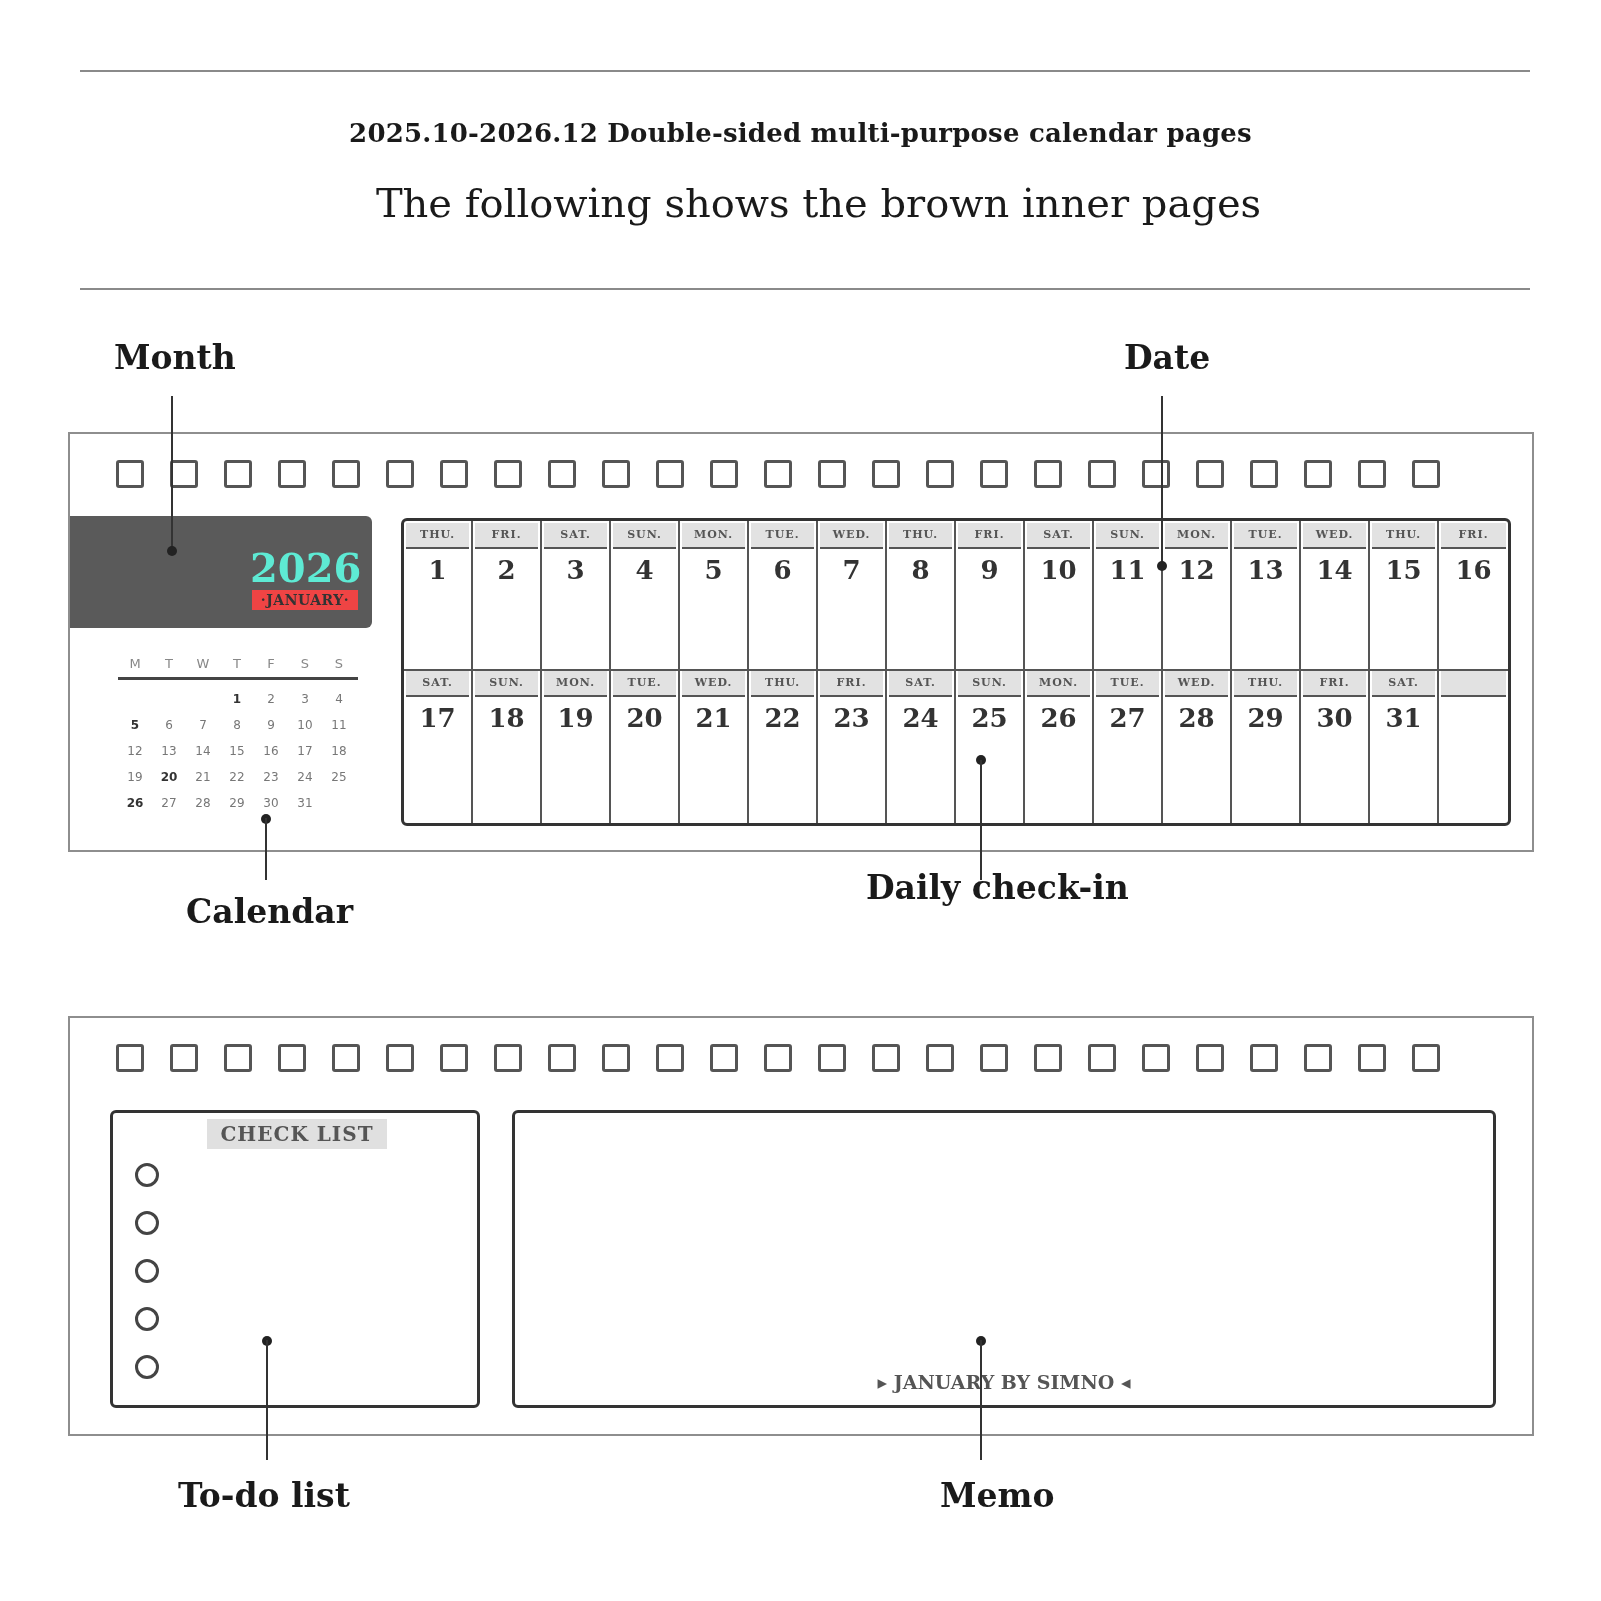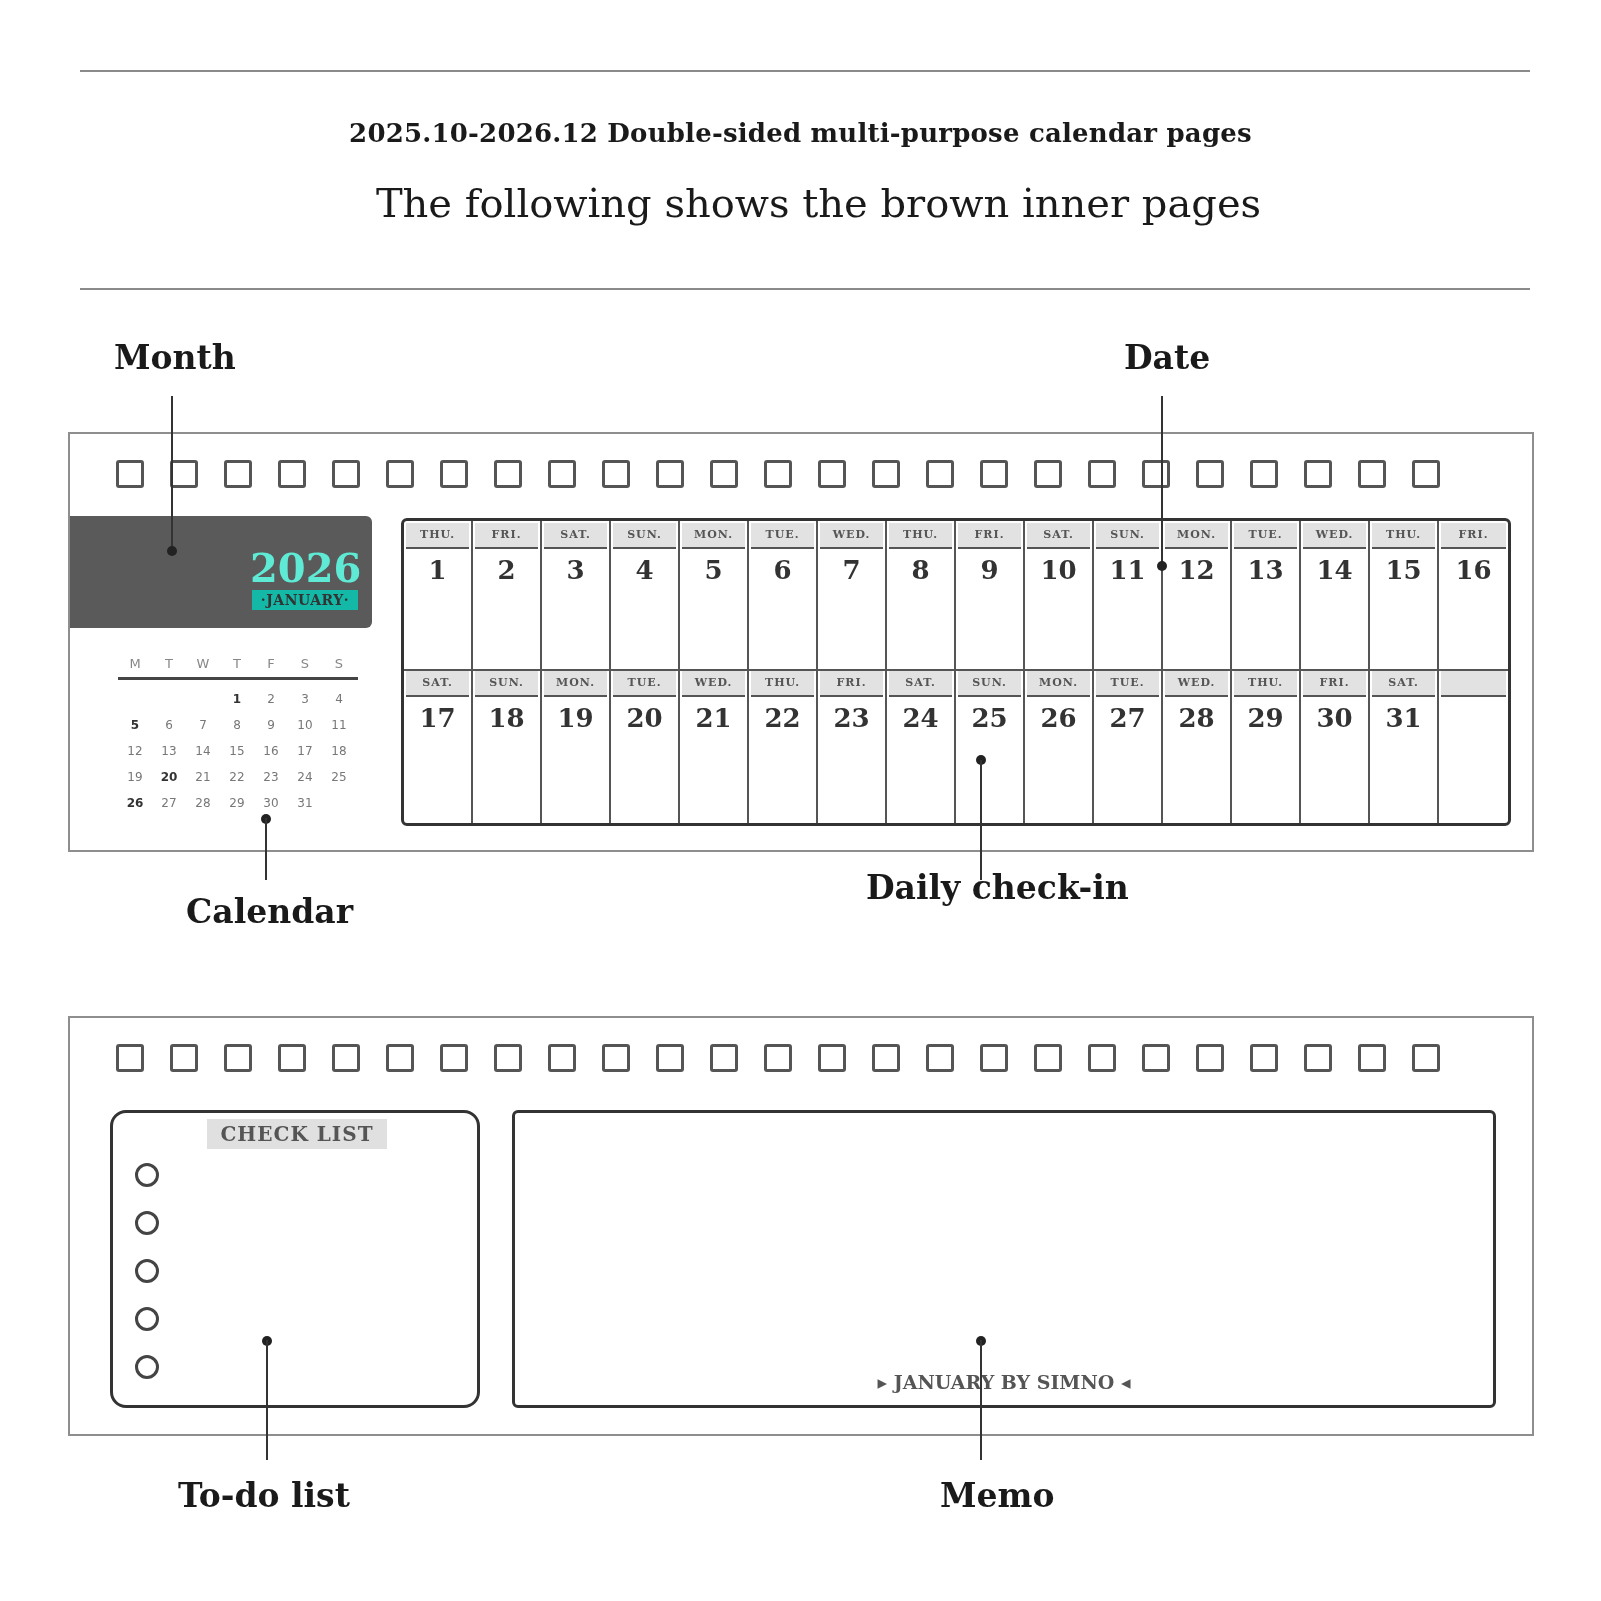--- a/index.html
+++ b/index.html
@@ -9,33 +9,33 @@
   .subtitle{position:absolute;left:0;width:1601px;top:180px;text-align:center;font-size:40px;padding-left:36px;box-sizing:border-box;}
   .label{position:absolute;font-weight:bold;font-size:33px;white-space:nowrap;}
   .vline{position:absolute;width:2px;background:#333;}
   .dot{position:absolute;width:10px;height:10px;border-radius:50%;background:#222;}
   .panel{position:absolute;border:2px solid #8e8e8e;background:#fff;box-sizing:border-box;}
   .checks{position:absolute;left:46px;display:flex;gap:26px;}
   .cb{width:28px;height:28px;border:3px solid #555;border-radius:3px;box-sizing:border-box;background:#fff;}
   .month-block{position:absolute;left:70px;top:516px;width:302px;height:112px;background:#5a5a5a;border-radius:0 6px 6px 0;}
   .big-month{position:absolute;left:20px;top:4px;font-size:100px;font-weight:bold;color:#fff;letter-spacing:-4px;line-height:104px;}
   .year{position:absolute;left:180px;top:28px;font-size:40px;font-weight:bold;color:#5eead4;}
-  .month-name{position:absolute;left:182px;top:74px;width:106px;height:20px;background:#14b8a6;color:#333;font-size:14px;font-weight:bold;text-align:center;line-height:20px;letter-spacing:0.5px;}
+  .month-name{position:absolute;left:182px;top:74px;width:106px;height:20px;background:#ef4444;color:#333;font-size:14px;font-weight:bold;text-align:center;line-height:20px;letter-spacing:0.5px;}
   .mini{position:absolute;left:118px;top:656px;width:240px;font-family:"DejaVu Sans","Liberation Sans",sans-serif;}
   .mini-head{display:grid;grid-template-columns:repeat(7,34px);font-size:13px;color:#888;text-align:center;padding-bottom:6px;border-bottom:3px solid #444;}
   .mini-grid{display:grid;grid-template-columns:repeat(7,34px);grid-auto-rows:26px;font-size:12px;color:#777;text-align:center;align-items:center;margin-top:6px;}
   .mini-grid .b{color:#333;font-weight:bold;}
   .daygrid{position:absolute;left:401px;top:518px;width:1110px;height:308px;border:3px solid #333;border-radius:6px;box-sizing:border-box;display:grid;grid-template-columns:repeat(16,1fr);grid-template-rows:150px 1fr;overflow:hidden;}
   .cell{border-right:2px solid #555;position:relative;}
   .cell.last{border-right:none;}
   .dow{height:24px;margin:2px 2px 0 2px;background:#e2e2e2;font-size:11px;font-weight:bold;color:#555;text-align:center;line-height:24px;letter-spacing:1px;border-bottom:2px solid #555;}
   .row2 .dow{margin-top:0;}
   .num{text-align:center;font-size:26px;font-weight:bold;color:#333;margin-top:6px;}
   .row1{border-bottom:2px solid #555;}
-  .list-box{position:absolute;left:110px;top:1110px;width:370px;height:298px;border:3px solid #333;border-radius:16px;box-sizing:border-box;}
+  .list-box{position:absolute;left:110px;top:1110px;width:370px;height:298px;border:3px solid #333;border-radius:6px;box-sizing:border-box;}
   .checklist-title{position:absolute;left:94px;top:6px;width:180px;height:30px;background:#e0e0e0;font-weight:bold;font-size:20px;color:#555;text-align:center;line-height:30px;letter-spacing:1px;}
   .circle{position:absolute;left:22px;width:24px;height:24px;border:3px solid #444;border-radius:50%;box-sizing:border-box;}
   .memo-box{position:absolute;left:512px;top:1110px;width:984px;height:298px;border:3px solid #333;border-radius:6px;box-sizing:border-box;}
   .produced{position:absolute;left:0;width:100%;top:258px;text-align:center;font-size:19px;font-weight:bold;color:#555;}
 </style>
 </head>
 <body>
 
 <div class="hr" style="top:70px;"></div>
 <div class="title">2025.10-2026.12 Double-sided multi-purpose calendar pages</div>

